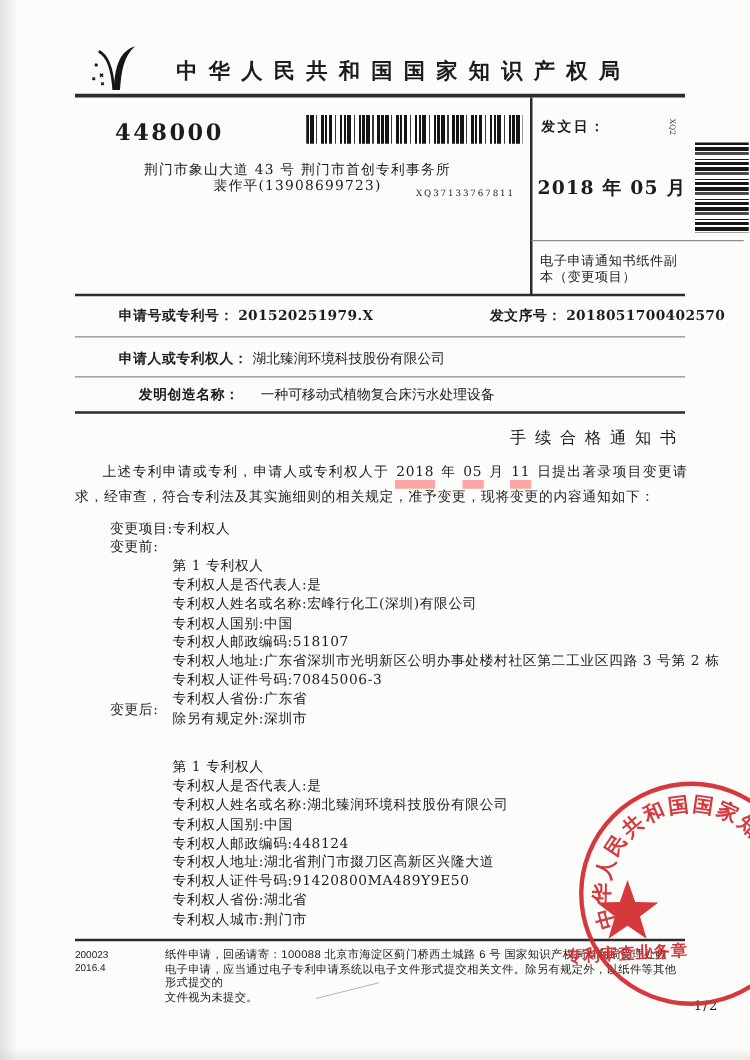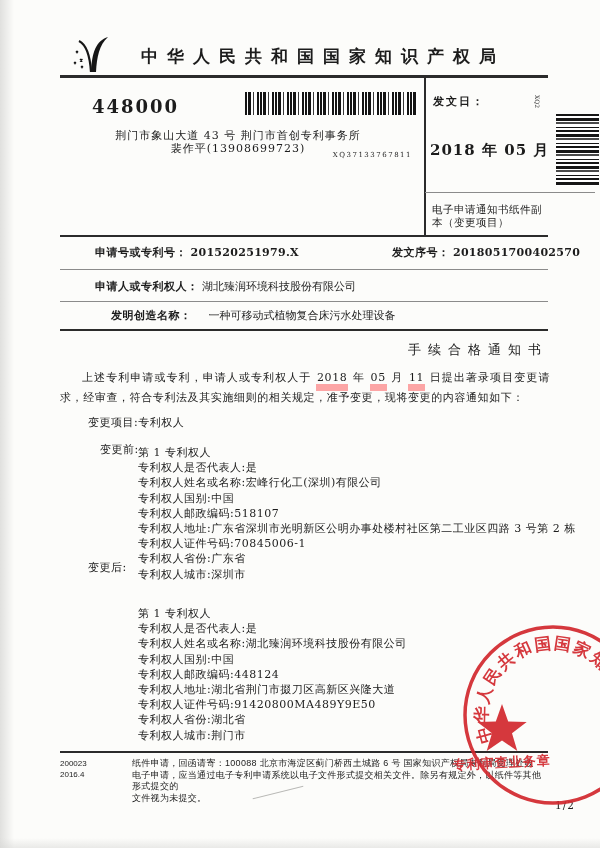--- a/index.html
+++ b/index.html
@@ -110,31 +110,31 @@
     <span>一种可移动式植物复合床污水处理设备</span>
   </div>
   <div class="rule" style="left:60px;top:329px;width:488px;height:1.5px;"></div>
 
   <div class="abs sans notice-title">手续合格通知书</div>
   <div class="abs para">
     <span>上述专利申请或专利，申请人或专利权人于 </span><span class="u">2018</span><span> 年 </span><span class="u">05</span><span> 月 </span><span class="u">11</span><span> 日</span><span>提出著录项目变更请求，经审查，符合专利法及其实施细则的相关规定，准予变更，现将变更的内容通知如下：</span>
   </div>
 
   <div class="abs chg" style="left:88px;top:415px;">变更项目:专利权人</div>
-  <div class="abs chg" style="left:88px;top:442px;margin-left:12px;">变更前:</div>
+  <div class="abs chg" style="left:88px;top:430px;">变更前:</div>
   <div class="abs chg-list" style="left:138px;top:445px;">
     <div>第 1 专利权人</div>
     <div>专利权人是否代表人:是</div>
     <div>专利权人姓名或名称:宏峰行化工(深圳)有限公司</div>
     <div>专利权人国别:中国</div>
     <div>专利权人邮政编码:518107</div>
     <div>专利权人地址:广东省深圳市光明新区公明办事处楼村社区第二工业区四路 3 号第 2 栋</div>
-    <div>专利权人证件号码:70845006-1</div>
+    <div>专利权人证件号码:70845006-3</div>
     <div>专利权人省份:广东省</div>
-    <div>专利权人城市:深圳市</div>
+    <div>除另有规定外:深圳市</div>
   </div>
 
   <div class="abs chg" style="left:88px;top:560px;">变更后:</div>
   <div class="abs chg-list" style="left:138px;top:606px;">
     <div>第 1 专利权人</div>
     <div>专利权人是否代表人:是</div>
     <div>专利权人姓名或名称:湖北臻润环境科技股份有限公司</div>
     <div>专利权人国别:中国</div>
     <div>专利权人邮政编码:448124</div>
     <div>专利权人地址:湖北省荆门市掇刀区高新区兴隆大道</div>

